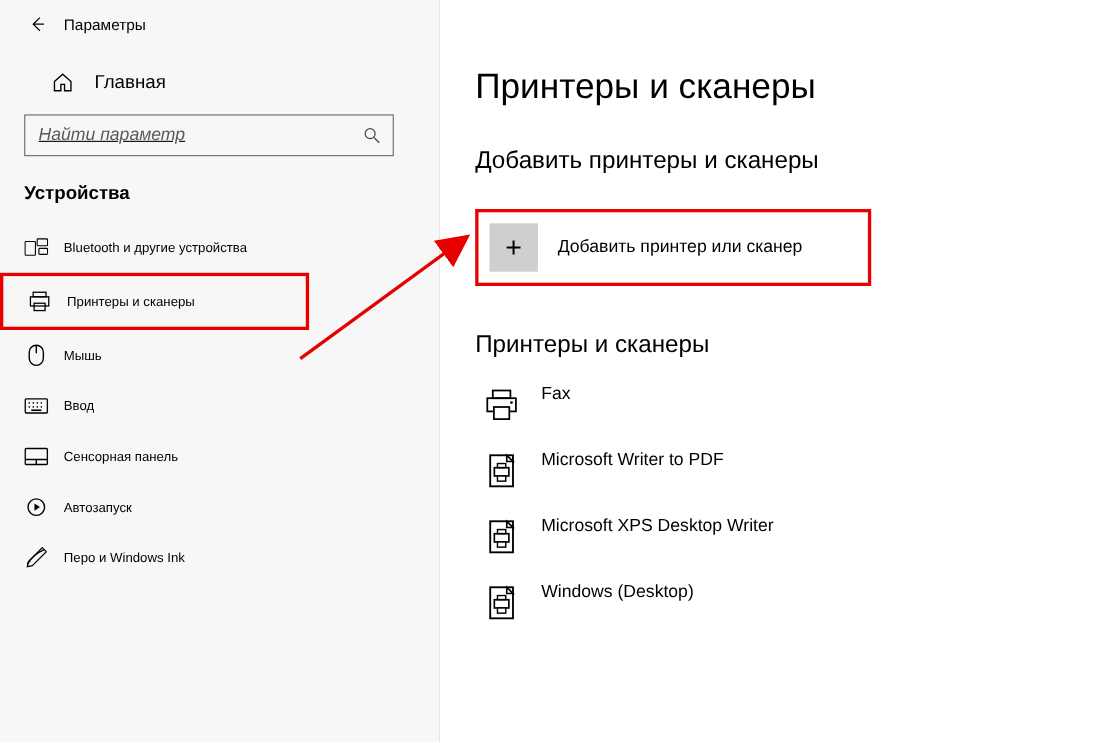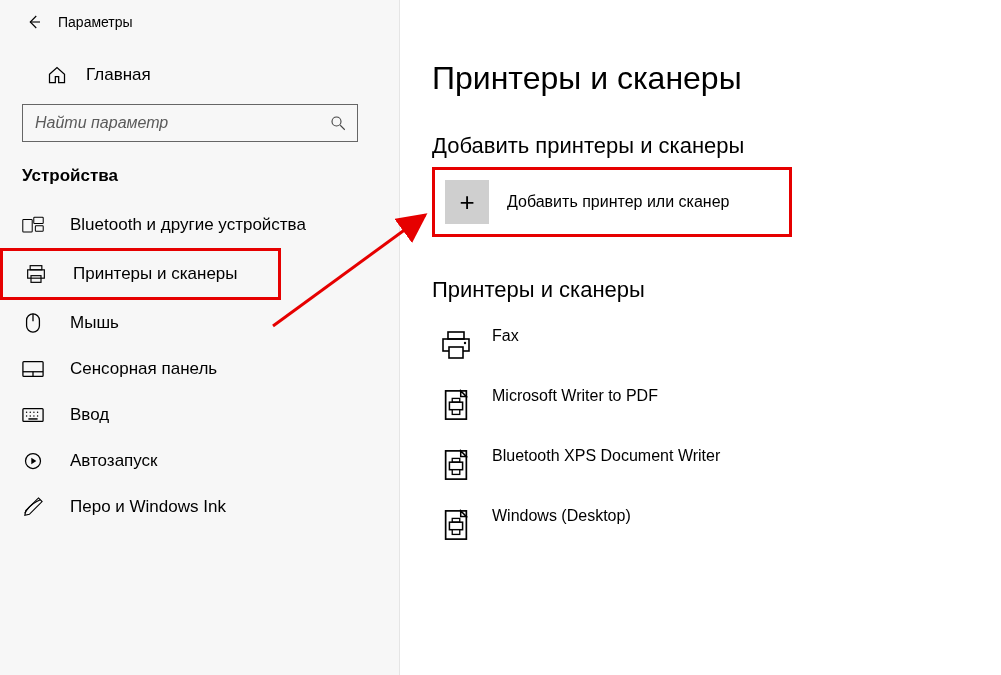--- a/index.html
+++ b/index.html
@@ -45,20 +45,21 @@
     padding: 10px 22px 18px 22px;
     font-size: 17px;
     margin-left: 24px;
   }
   .icon-slot {
     width: 22px; height: 22px;
     display: flex; align-items: center; justify-content: center;
   }
   .search-wrap {
     margin: 0 22px 20px 22px;
+    text-decoration: underline;
   }
   .search {
     width: 336px;
     height: 38px;
     border: 1px solid #888;
     background: #fff0;
     background-color: #f7f7f7;
     display: flex;
     align-items: center;
     padding: 0 10px;
@@ -75,23 +76,23 @@
   }
   .search input::placeholder { color: #5a5a5a; font-style: italic; }
   .section-title {
     font-size: 17px;
     font-weight: 700;
     padding: 4px 22px 16px 22px;
   }
   .nav-item {
     display: flex;
     align-items: center;
-    gap: 26px;
+    gap: 14px;
     padding: 12px 22px;
-    font-size: 17px;
+    font-size: 12px;
     cursor: pointer;
   }
   .nav-item .icon-slot { width: 22px; }
   .nav-item.highlight-box {
     border: 3px solid #e60000;
     margin-right: 118px;
   }
 
   .main {
     flex: 1;
@@ -100,21 +101,21 @@
     background: #fff;
   }
   .page-title {
     font-size: 32px;
     font-weight: 400;
     margin-bottom: 36px;
   }
   .sub-header {
     font-size: 22px;
     font-weight: 400;
-    margin-bottom: 8px;
+    margin-bottom: 31px;
   }
   .add-row-wrap {
     border: 3px solid #e60000;
     padding: 10px 10px;
     width: 360px;
     margin-bottom: 40px;
   }
   .add-row {
     display: flex;
     align-items: center;
@@ -216,31 +217,20 @@
     </div>
 
     <div class="nav-item">
       <span class="icon-slot">
         <svg width="18" height="22" viewBox="0 0 18 24">
             <rect x="2" y="2" width="14" height="20" rx="7" fill="none" stroke="#000" stroke-width="1.4"></rect>
             <line x1="9" y1="2" x2="9" y2="10" stroke="#000" stroke-width="1.4"></line>
           </svg>
       </span>
       <span>Мышь</span>
-    </div>
-
-    <div class="nav-item">
-      <span class="icon-slot">
-        <svg width="22" height="18" viewBox="0 0 24 18">
-            <rect x="1" y="1" width="22" height="16" rx="1" fill="none" stroke="#000" stroke-width="1.4"></rect>
-            <line x1="1" y1="12" x2="23" y2="12" stroke="#000" stroke-width="1.4"></line>
-            <line x1="12" y1="12" x2="12" y2="17" stroke="#000" stroke-width="1.4"></line>
-          </svg>
-      </span>
-      <span>Сенсорная панель</span>
     </div>
 
     <div class="nav-item">
       <span class="icon-slot">
         <svg width="22" height="16" viewBox="0 0 24 16">
             <rect x="1" y="1" width="22" height="14" rx="1" fill="none" stroke="#000" stroke-width="1.4"></rect>
             <circle cx="5" cy="5" r="0.8" fill="#000"></circle>
             <circle cx="9" cy="5" r="0.8" fill="#000"></circle>
             <circle cx="13" cy="5" r="0.8" fill="#000"></circle>
             <circle cx="17" cy="5" r="0.8" fill="#000"></circle>
@@ -249,20 +239,31 @@
             <circle cx="13" cy="9" r="0.8" fill="#000"></circle>
             <circle cx="17" cy="9" r="0.8" fill="#000"></circle>
             <rect x="7" y="11.5" width="10" height="1.6" fill="#000"></rect>
           </svg>
       </span>
       <span>Ввод</span>
     </div>
 
     <div class="nav-item">
       <span class="icon-slot">
+        <svg width="22" height="18" viewBox="0 0 24 18">
+            <rect x="1" y="1" width="22" height="16" rx="1" fill="none" stroke="#000" stroke-width="1.4"></rect>
+            <line x1="1" y1="12" x2="23" y2="12" stroke="#000" stroke-width="1.4"></line>
+            <line x1="12" y1="12" x2="12" y2="17" stroke="#000" stroke-width="1.4"></line>
+          </svg>
+      </span>
+      <span>Сенсорная панель</span>
+    </div>
+
+    <div class="nav-item">
+      <span class="icon-slot">
         <svg width="20" height="20" viewBox="0 0 24 24">
             <circle cx="12" cy="12" r="9" fill="none" stroke="#000" stroke-width="1.5"></circle>
             <polygon points="10,8 16,12 10,16" fill="#000"></polygon>
           </svg>
       </span>
       <span>Автозапуск</span>
     </div>
 
     <div class="nav-item">
       <span class="icon-slot">
@@ -318,21 +319,21 @@
       <div class="printer-item">
         <span class="printer-icon">
           <svg width="30" height="32" viewBox="0 0 30 34">
               <rect x="4" y="2" width="22" height="30" fill="none" stroke="#000" stroke-width="1.8"></rect>
               <path d="M20 2 L26 8 L20 8 Z" fill="#fff" stroke="#000" stroke-width="1.6"></path>
               <rect x="8" y="14" width="14" height="8" fill="none" stroke="#000" stroke-width="1.6"></rect>
               <rect x="11" y="10" width="8" height="4" fill="none" stroke="#000" stroke-width="1.4"></rect>
               <rect x="11" y="22" width="8" height="5" fill="#fff" stroke="#000" stroke-width="1.4"></rect>
             </svg>
         </span>
-        <span>Bluetooth XPS Document Writer</span>
+        <span>Microsoft XPS Desktop Writer</span>
       </div>
 
       <div class="printer-item">
         <span class="printer-icon">
           <svg width="30" height="32" viewBox="0 0 30 34">
               <rect x="4" y="2" width="22" height="30" fill="none" stroke="#000" stroke-width="1.8"></rect>
               <path d="M20 2 L26 8 L20 8 Z" fill="#fff" stroke="#000" stroke-width="1.6"></path>
               <rect x="8" y="14" width="14" height="8" fill="none" stroke="#000" stroke-width="1.6"></rect>
               <rect x="11" y="10" width="8" height="4" fill="none" stroke="#000" stroke-width="1.4"></rect>
               <rect x="11" y="22" width="8" height="5" fill="#fff" stroke="#000" stroke-width="1.4"></rect>

